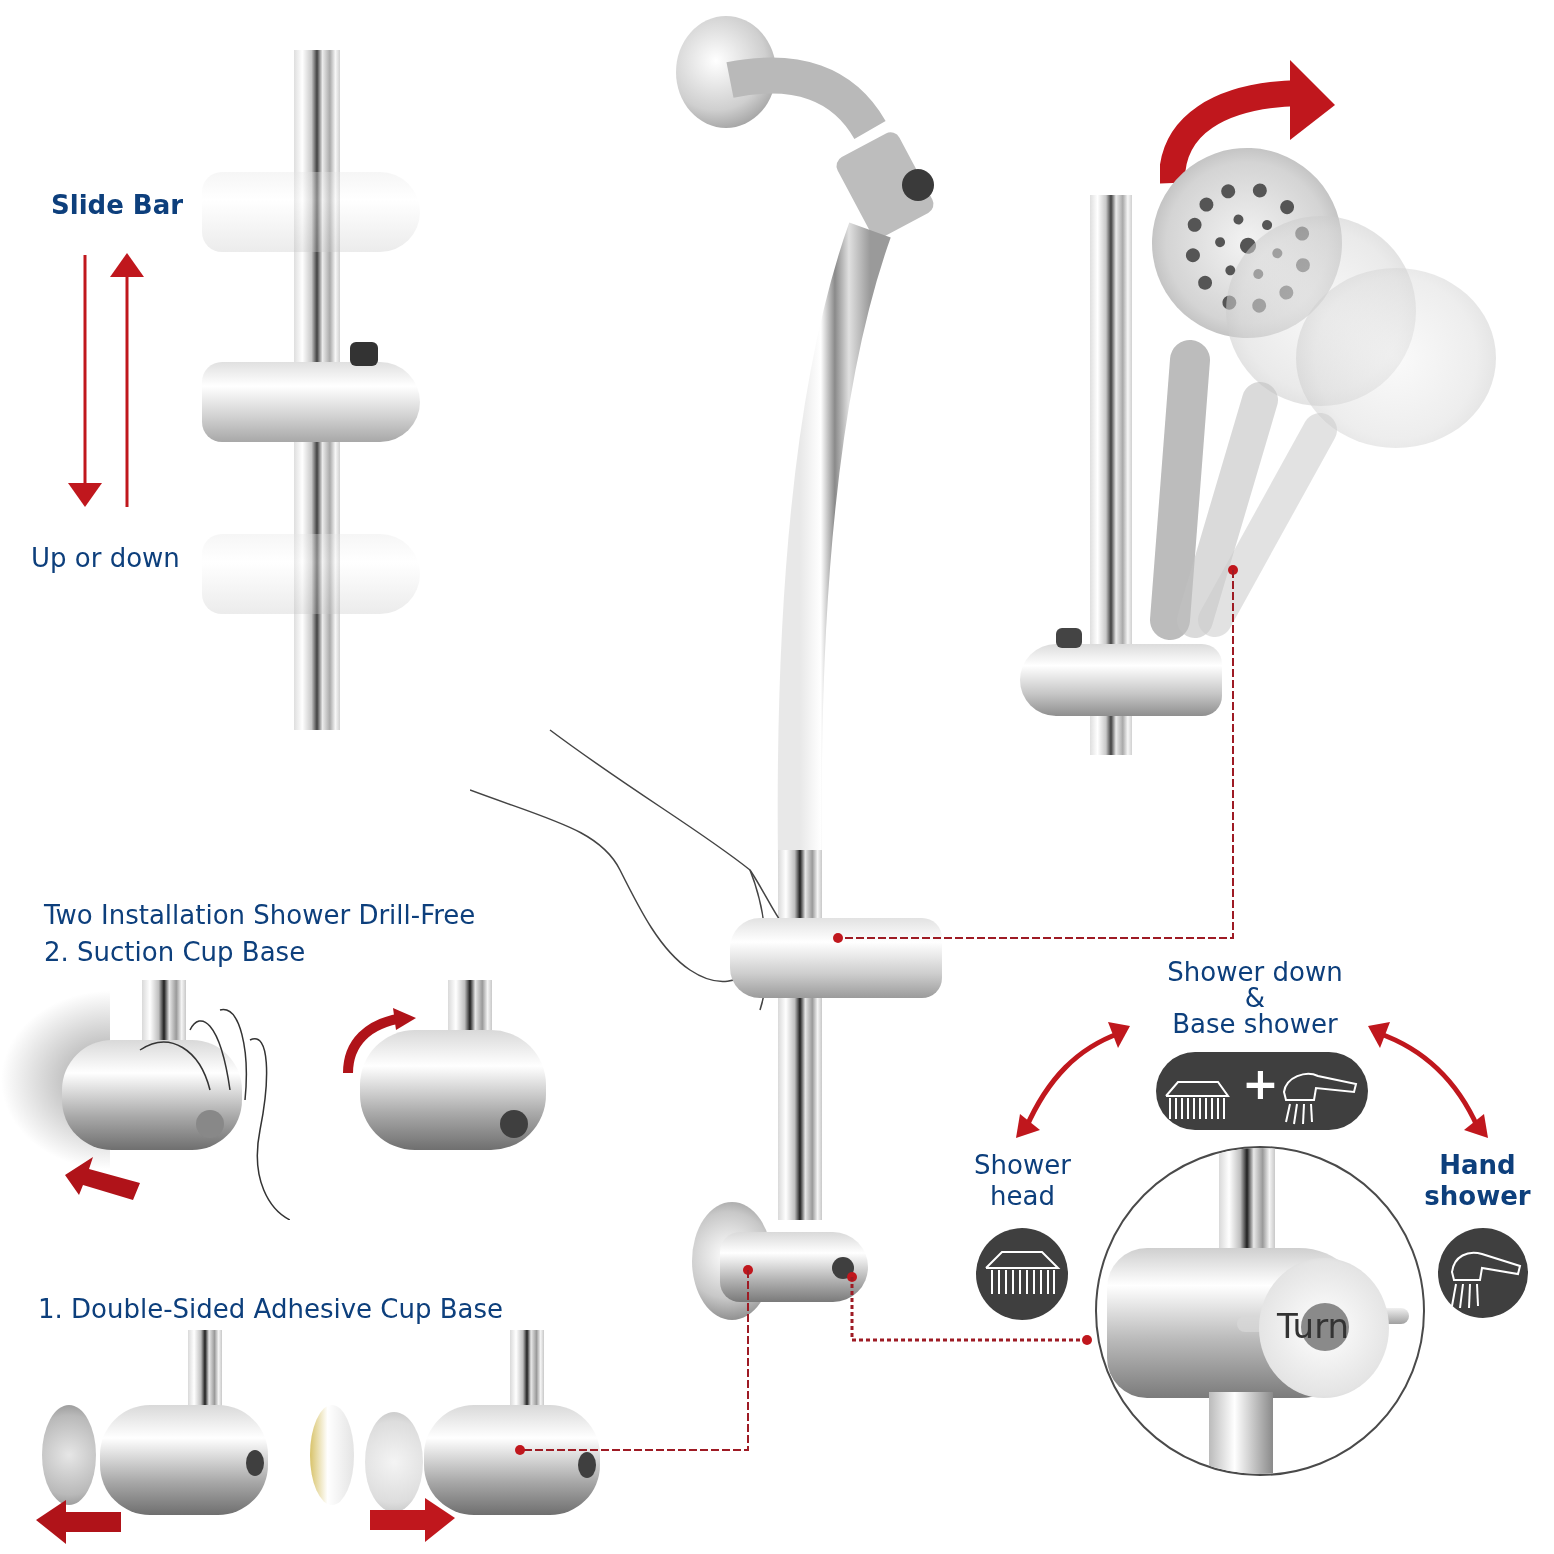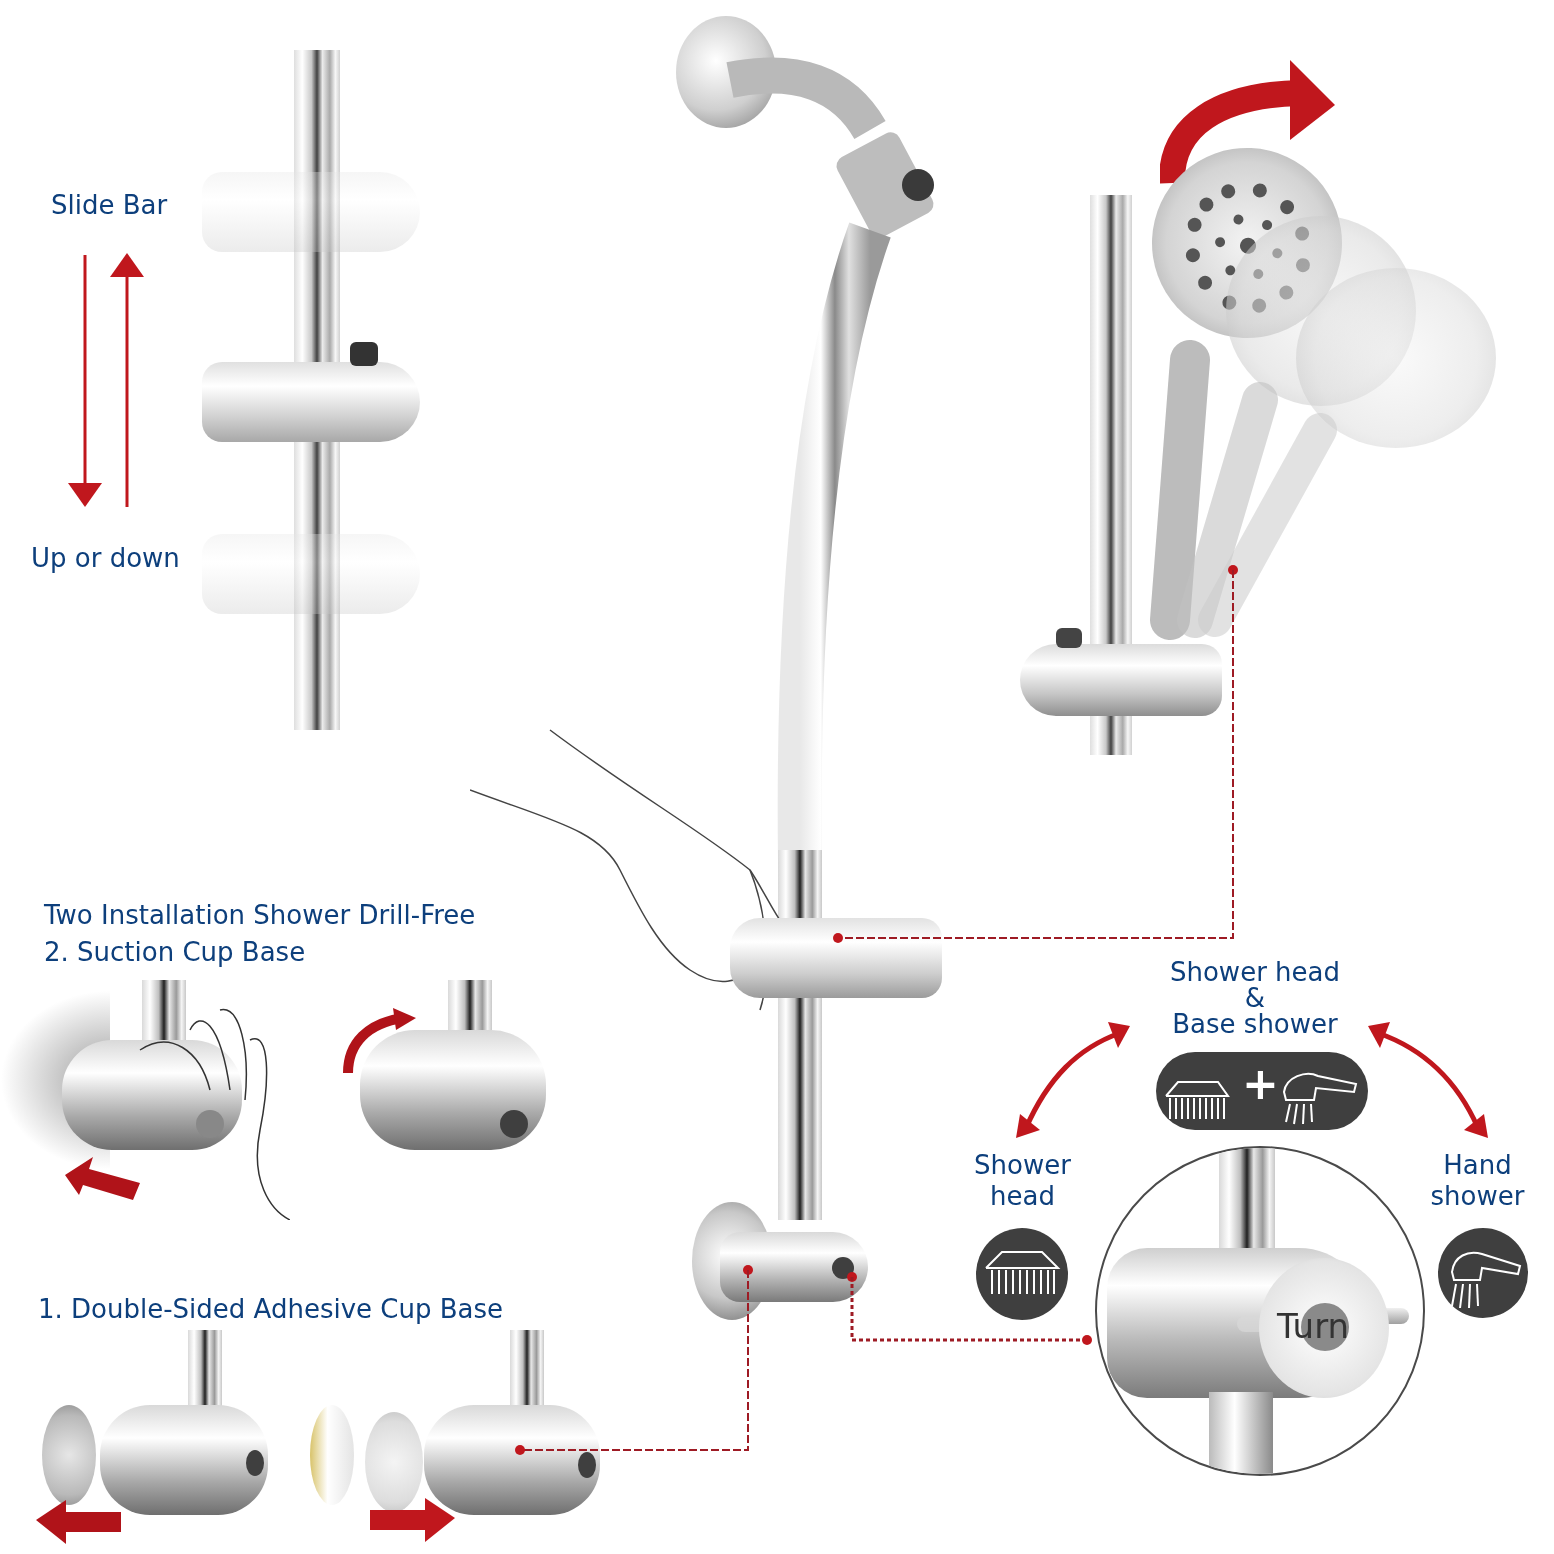--- a/index.html
+++ b/index.html
@@ -9,21 +9,21 @@
   .label.center { text-align:center; }
   svg { display:block; }
   .chrome-v { background:linear-gradient(90deg,#d9d9d9 0%,#ffffff 18%,#bfbfbf 38%,#1f1f1f 50%,#e8e8e8 62%,#9a9a9a 78%,#f5f5f5 90%,#c8c8c8 100%); }
   .faded { opacity:0.35; }
   .icon-badge { background:#3f3f3f; border-radius:50%; }
   .pill { background:#3f3f3f; border-radius:40px; }
 </style>
 </head>
 <body>
 
-<div class="abs label" style="left:51px; top:190px;">Slide Bar</div>
+<div class="abs label" style="left:51px; top:190px;font-weight:bold;">Slide Bar</div>
 
 <svg class="abs" style="left:62px; top:245px;" width="90" height="270">
   <line x1="23" y1="10" x2="23" y2="240" stroke="#c0171d" stroke-width="3"></line>
   <polygon points="6,238 40,238 23,262" fill="#c0171d"></polygon>
   <line x1="65" y1="30" x2="65" y2="262" stroke="#c0171d" stroke-width="3"></line>
   <polygon points="48,32 82,32 65,8" fill="#c0171d"></polygon>
 </svg>
 
 <div class="abs label" style="left:31px; top:543px;">Up or down</div>
 
@@ -162,21 +162,21 @@
   <circle cx="8" cy="188" r="5" fill="#c0171d"></circle>
 </svg>
 
 <svg class="abs" style="left:845px; top:1270px;" width="250" height="80">
   <circle cx="7" cy="7" r="5" fill="#c0171d"></circle>
   <polyline points="7,7 7,70 242,70" stroke="#9e1b24" stroke-width="3" stroke-dasharray="4,3" fill="none"></polyline>
   <circle cx="242" cy="70" r="5" fill="#c0171d"></circle>
 </svg>
 
 <div class="abs label center" style="left:1150px; top:957px; width:210px;">
-  <div>Shower head</div>
+  <div>Shower down</div>
   <div style="line-height:0.8;">&amp;</div>
   <div>Base shower</div>
 </div>
 
 <svg class="abs" style="left:1008px; top:1018px;" width="130" height="125">
   <path d="M18,110 C40,60 70,30 112,15" stroke="#c0171d" stroke-width="5" fill="none"></path>
   <polygon points="122,8 100,4 110,30" fill="#c0171d"></polygon>
   <polygon points="8,120 12,96 32,112" fill="#c0171d"></polygon>
 </svg>
 <svg class="abs" style="left:1366px; top:1018px;" width="130" height="125">
@@ -226,21 +226,21 @@
         <line x1="44" y1="42" x2="44" y2="66"></line>
         <line x1="51" y1="42" x2="51" y2="66"></line>
       <line x1="58" y1="42" x2="58" y2="66"></line>
         <line x1="65" y1="42" x2="65" y2="66"></line>
         <line x1="72" y1="42" x2="72" y2="66"></line>
         <line x1="78" y1="42" x2="78" y2="66"></line>
     </g>
   </svg>
 </div>
 
-<div class="abs label center" style="left:1415px; top:1150px; width:125px;">
+<div class="abs label center" style="left:1415px; top:1150px; width:125px;font-weight:bold;">
   <div>Hand</div>
   <div>shower</div>
 </div>
 <div class="abs icon-badge" style="left:1438px; top:1228px; width:90px; height:90px;">
   <svg width="90" height="90">
     <g stroke="#ffffff" stroke-width="2" fill="none">
       <path d="M14,44 C16,28 30,22 44,26 L82,38 L80,46 L44,40 L42,52 L16,52 Z"></path>
       <line x1="18" y1="56" x2="14" y2="78"></line>
         <line x1="25" y1="56" x2="22" y2="80"></line>
         <line x1="32" y1="56" x2="31" y2="80"></line>

